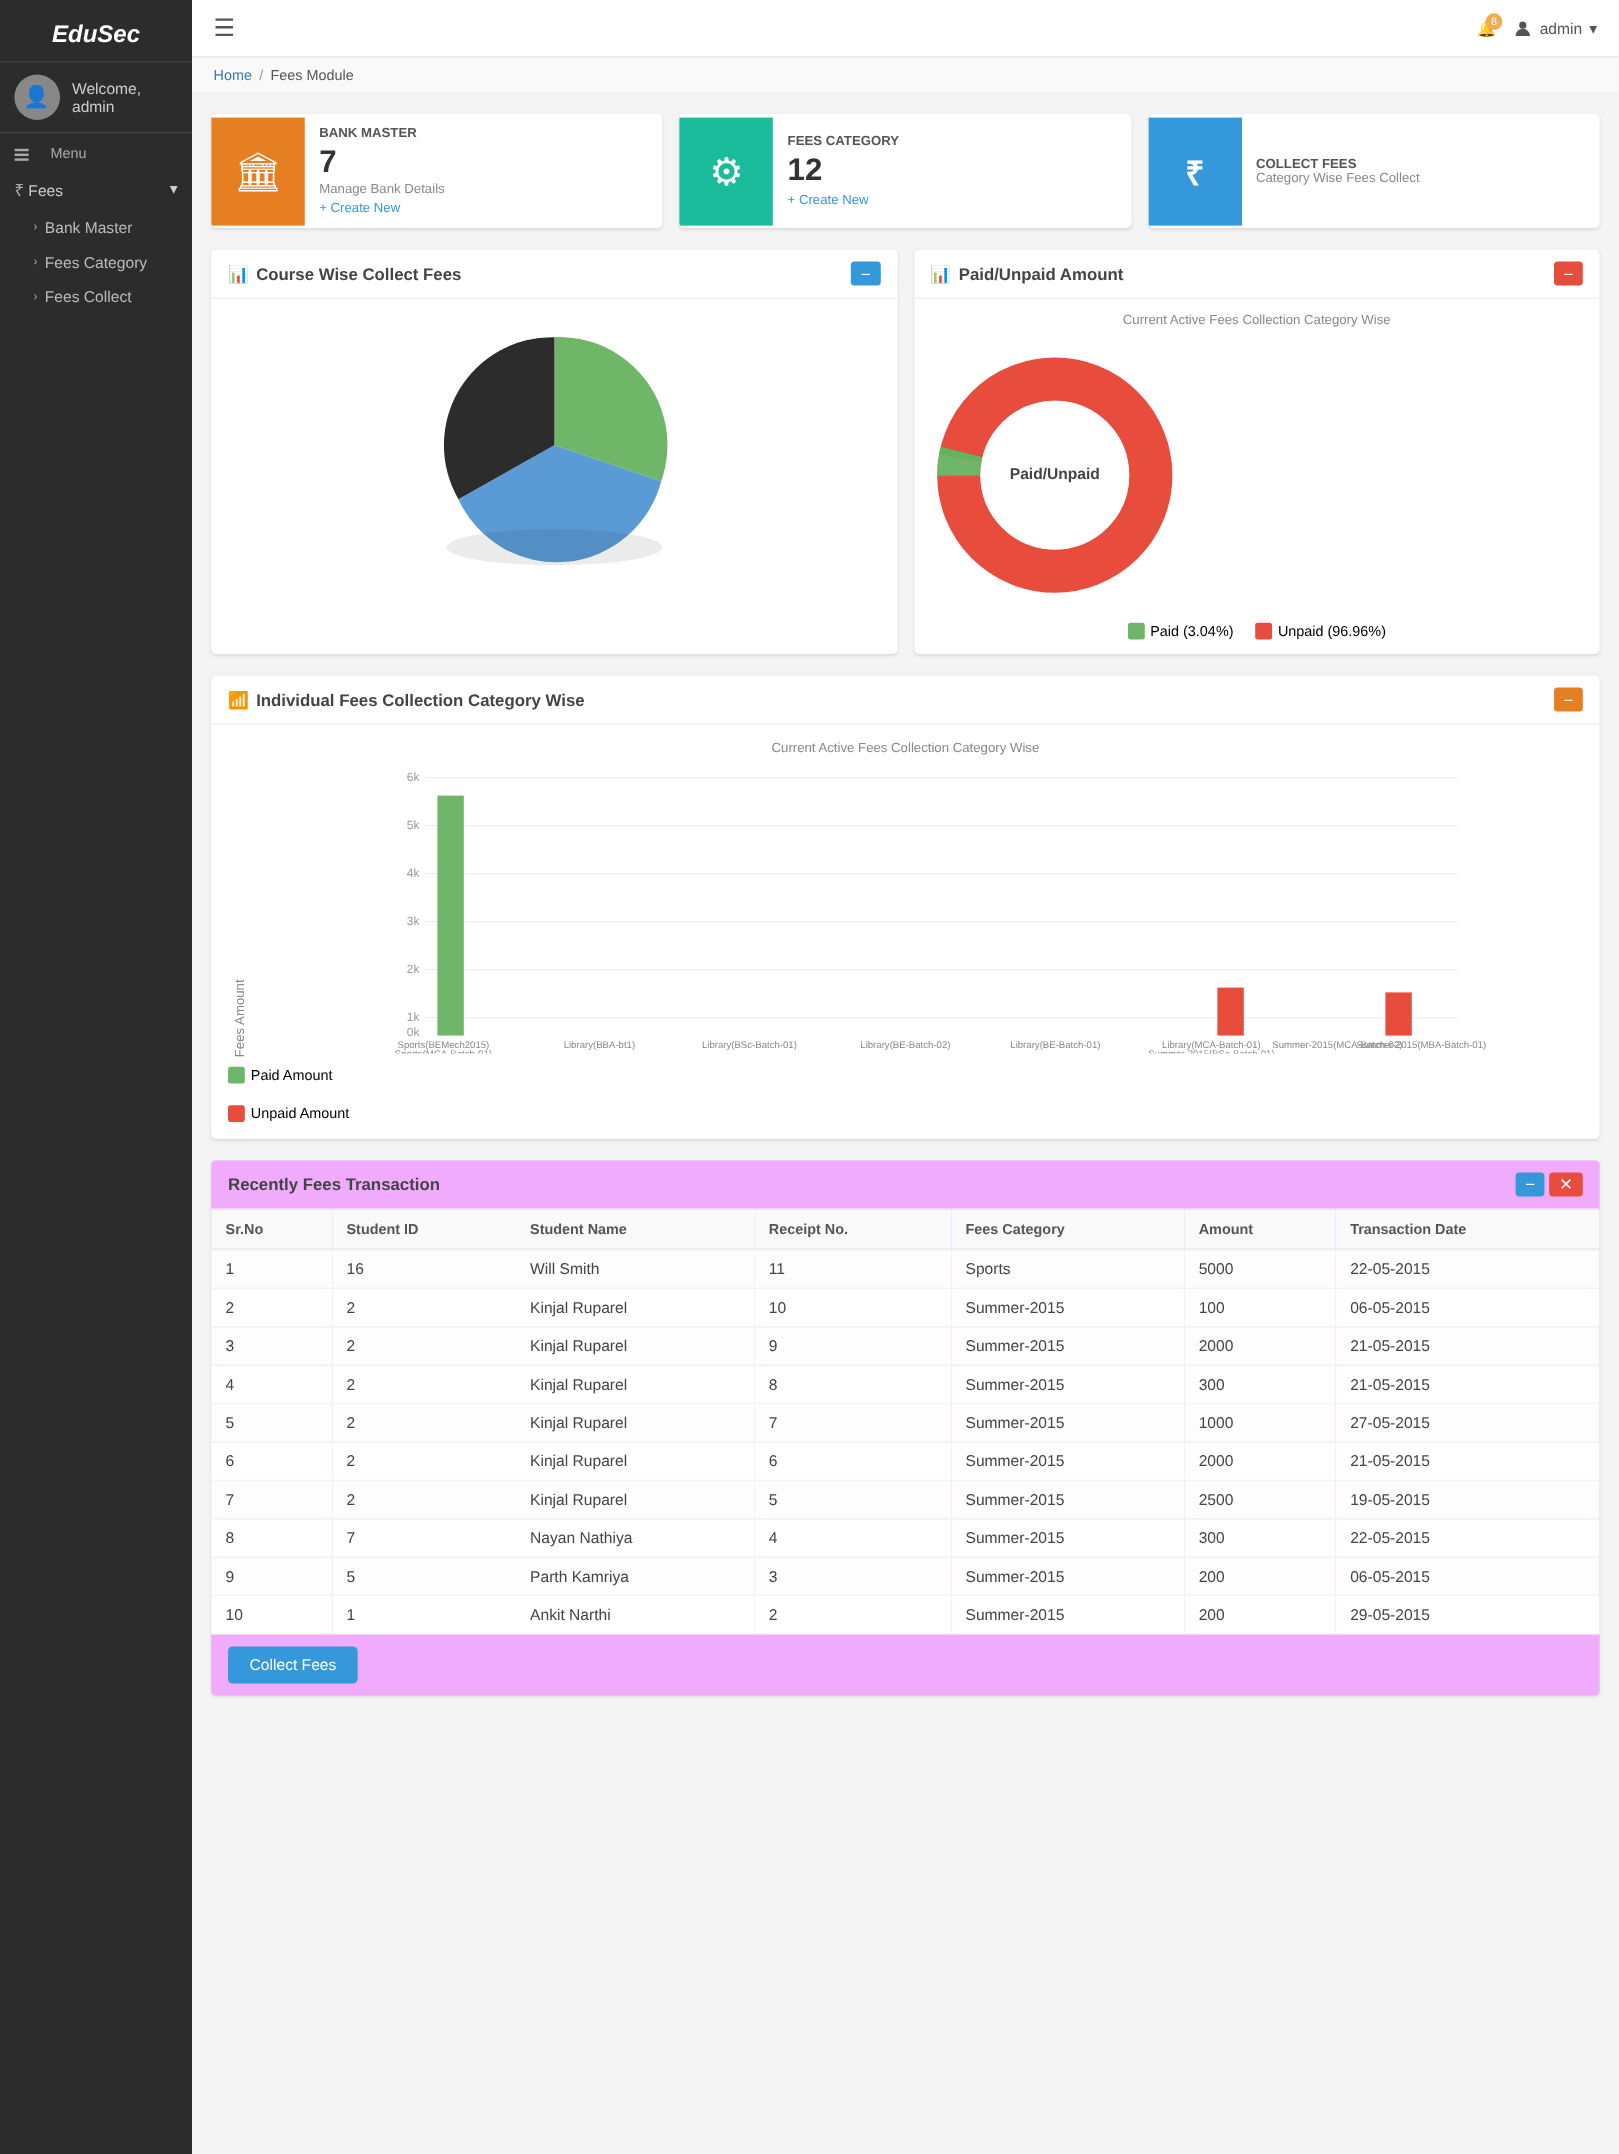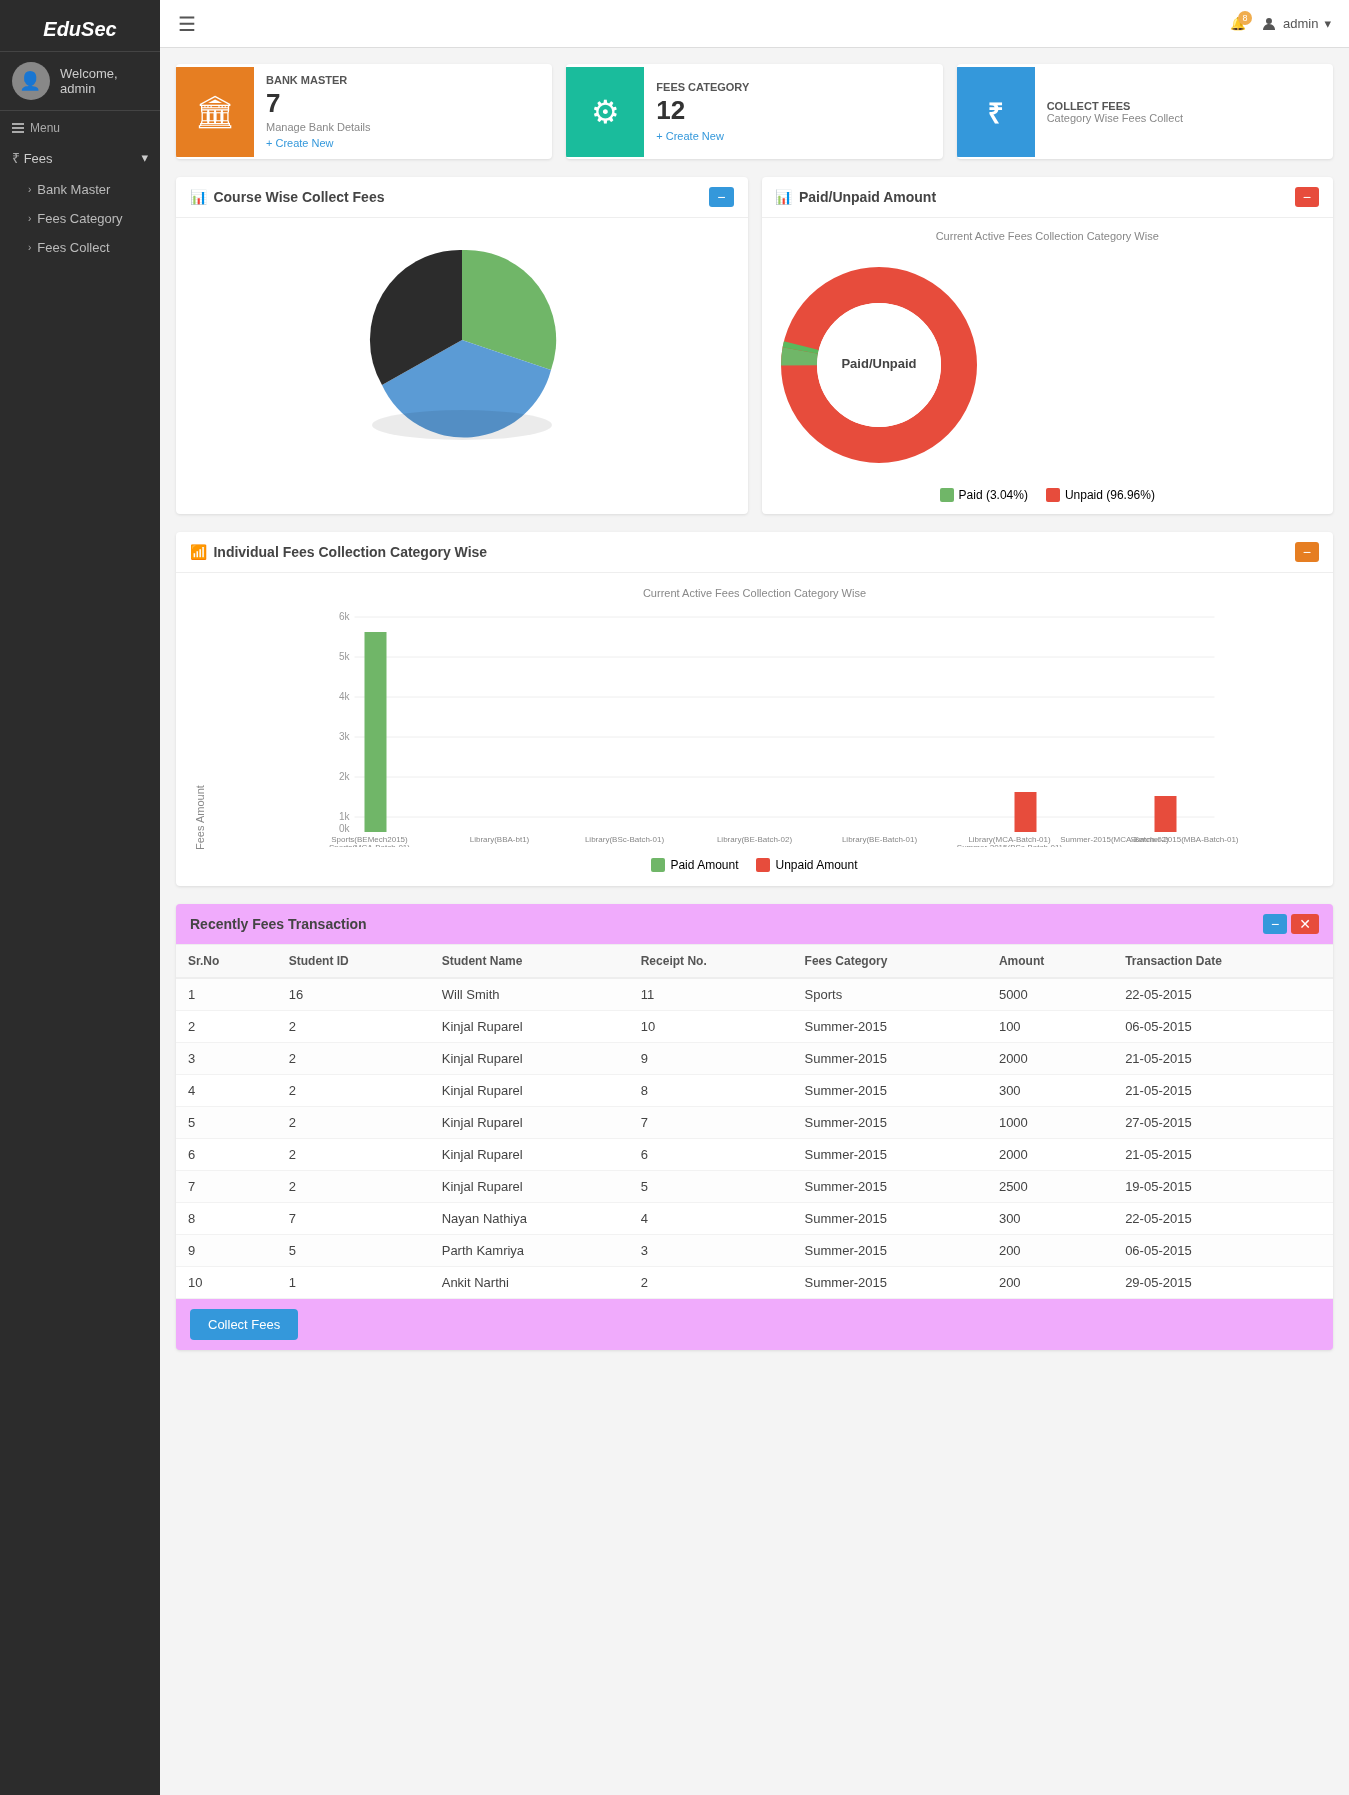--- a/index.html
+++ b/index.html
@@ -32,21 +32,21 @@
       width: 38px; height: 38px;
       border-radius: 50%;
       background: #888;
       display: flex; align-items: center; justify-content: center;
       color: #fff; font-size: 18px; margin-right: 10px; flex-shrink: 0;
     }
     .sidebar-menu-label {
       padding: 10px 12px 5px;
       color: #aaa;
       font-size: 12px;
-      display: flex; align-items: center; gap: 6px;
+      display: flex; align-items: flex-end; gap: 18px;
     }
     .sidebar-menu-label svg { width: 12px; height: 12px; }
     .sidebar-section-label {
       padding: 8px 12px;
       color: #ccc;
       display: flex; align-items: center; justify-content: space-between;
       cursor: pointer;
     }
     .sidebar-section-label .icon { color: #aaa; font-size: 14px; }
     .sidebar-item {
@@ -173,21 +173,21 @@
 
     
     .bar-panel {
       background: #fff;
       border-radius: 4px;
       box-shadow: 0 1px 3px rgba(0,0,0,0.1);
       margin-bottom: 18px;
     }
     .bar-chart-body { padding: 14px; }
     .bar-chart-subtitle { text-align: center; font-size: 11px; color: #888; margin-bottom: 8px; }
-    .bar-legend { display: flex; gap: 18px; justify-content: center; margin-top: 8px; font-size: 12px; }
+    .bar-legend { display: flex; gap: 18px; margin-top: 8px; font-size: 12px; flex-direction: column; }
     .bar-legend-item { display: flex; align-items: center; gap: 5px; }
 
     
     .table-panel {
       background: #f0abfc;
       border-radius: 4px;
       box-shadow: 0 1px 3px rgba(0,0,0,0.1);
       margin-bottom: 18px;
     }
     .table-panel-header {
@@ -286,20 +286,25 @@
         <svg viewBox="0 0 16 16" fill="#555">
             <circle cx="8" cy="5" r="3"></circle>
             <path d="M2 14c0-3.3 2.7-6 6-6s6 2.7 6 6"></path>
           </svg>
         <span>admin</span>
         <span>▾</span>
       </div>
     </div>
   </div>
 
+  <div class="breadcrumb-bar">
+    <span class="breadcrumb-link">Home</span>
+    <span class="breadcrumb-sep">/</span>
+    <span>Fees Module</span>
+  </div>
 
   <div class="page-body">
 
     <div class="cards-row">
 
       <div class="summary-card">
         <div class="card-icon-box orange">
           <span>🏛</span>
         </div>
         <div class="card-content">

